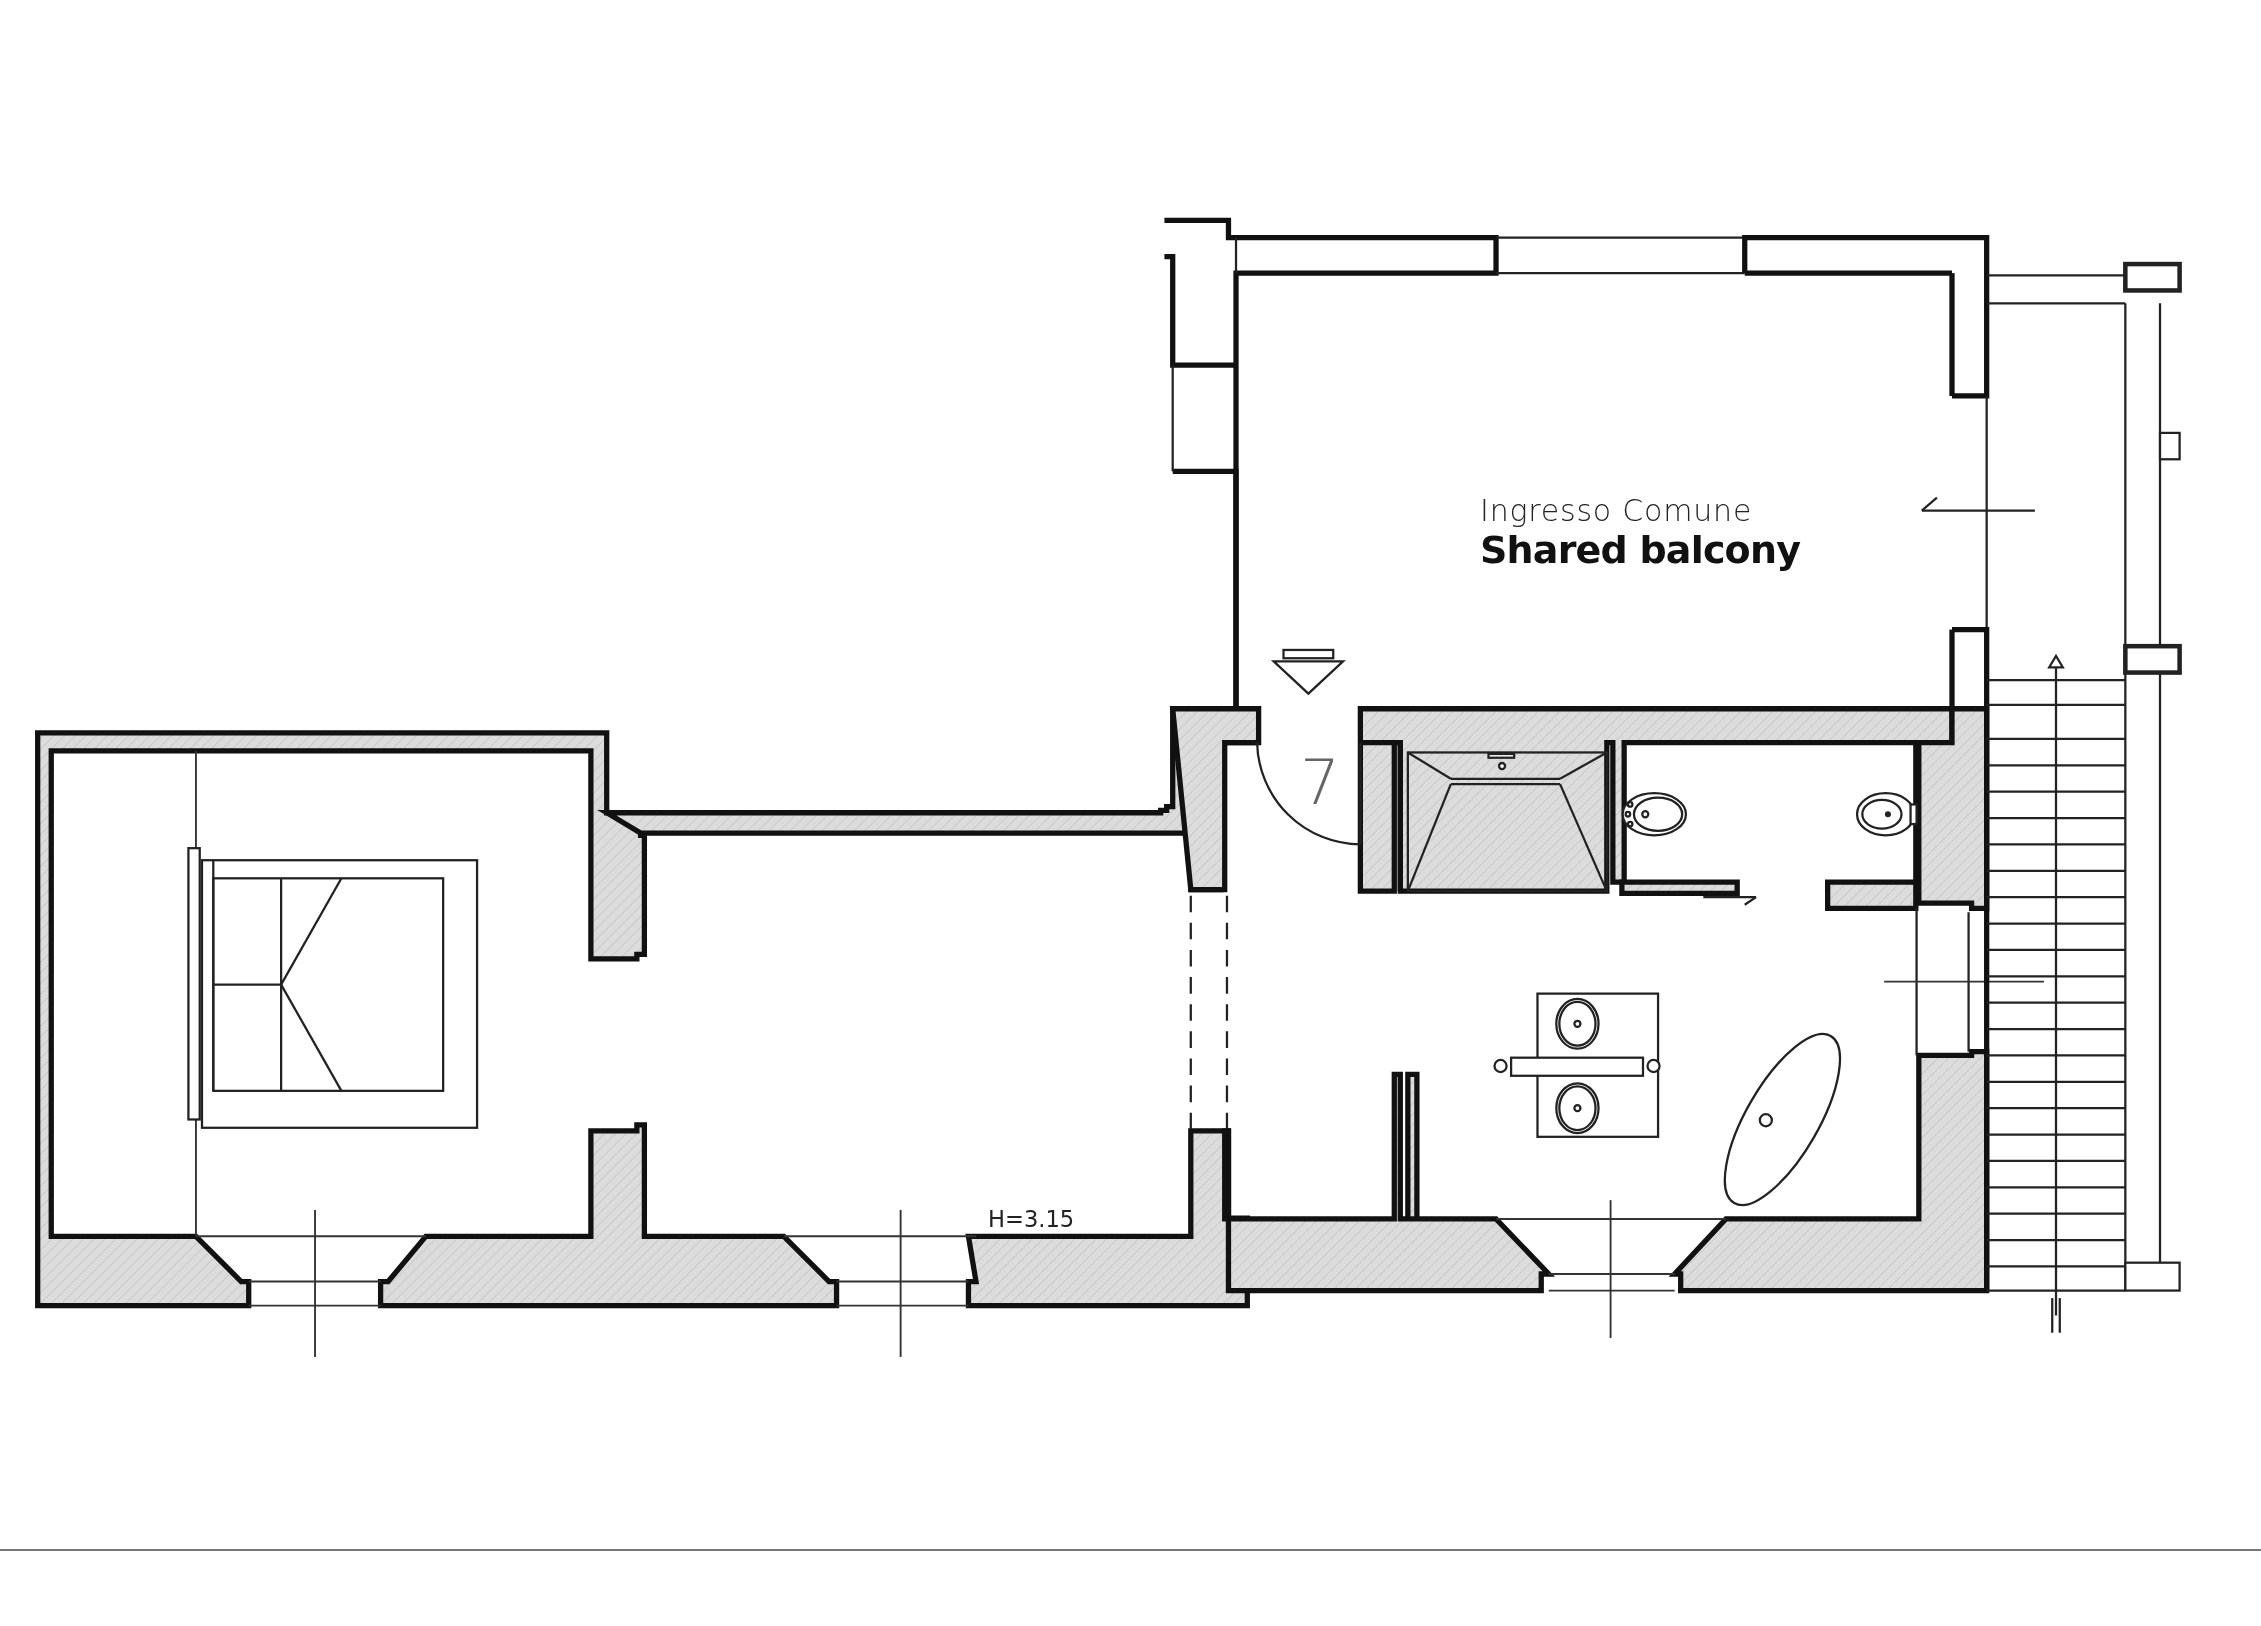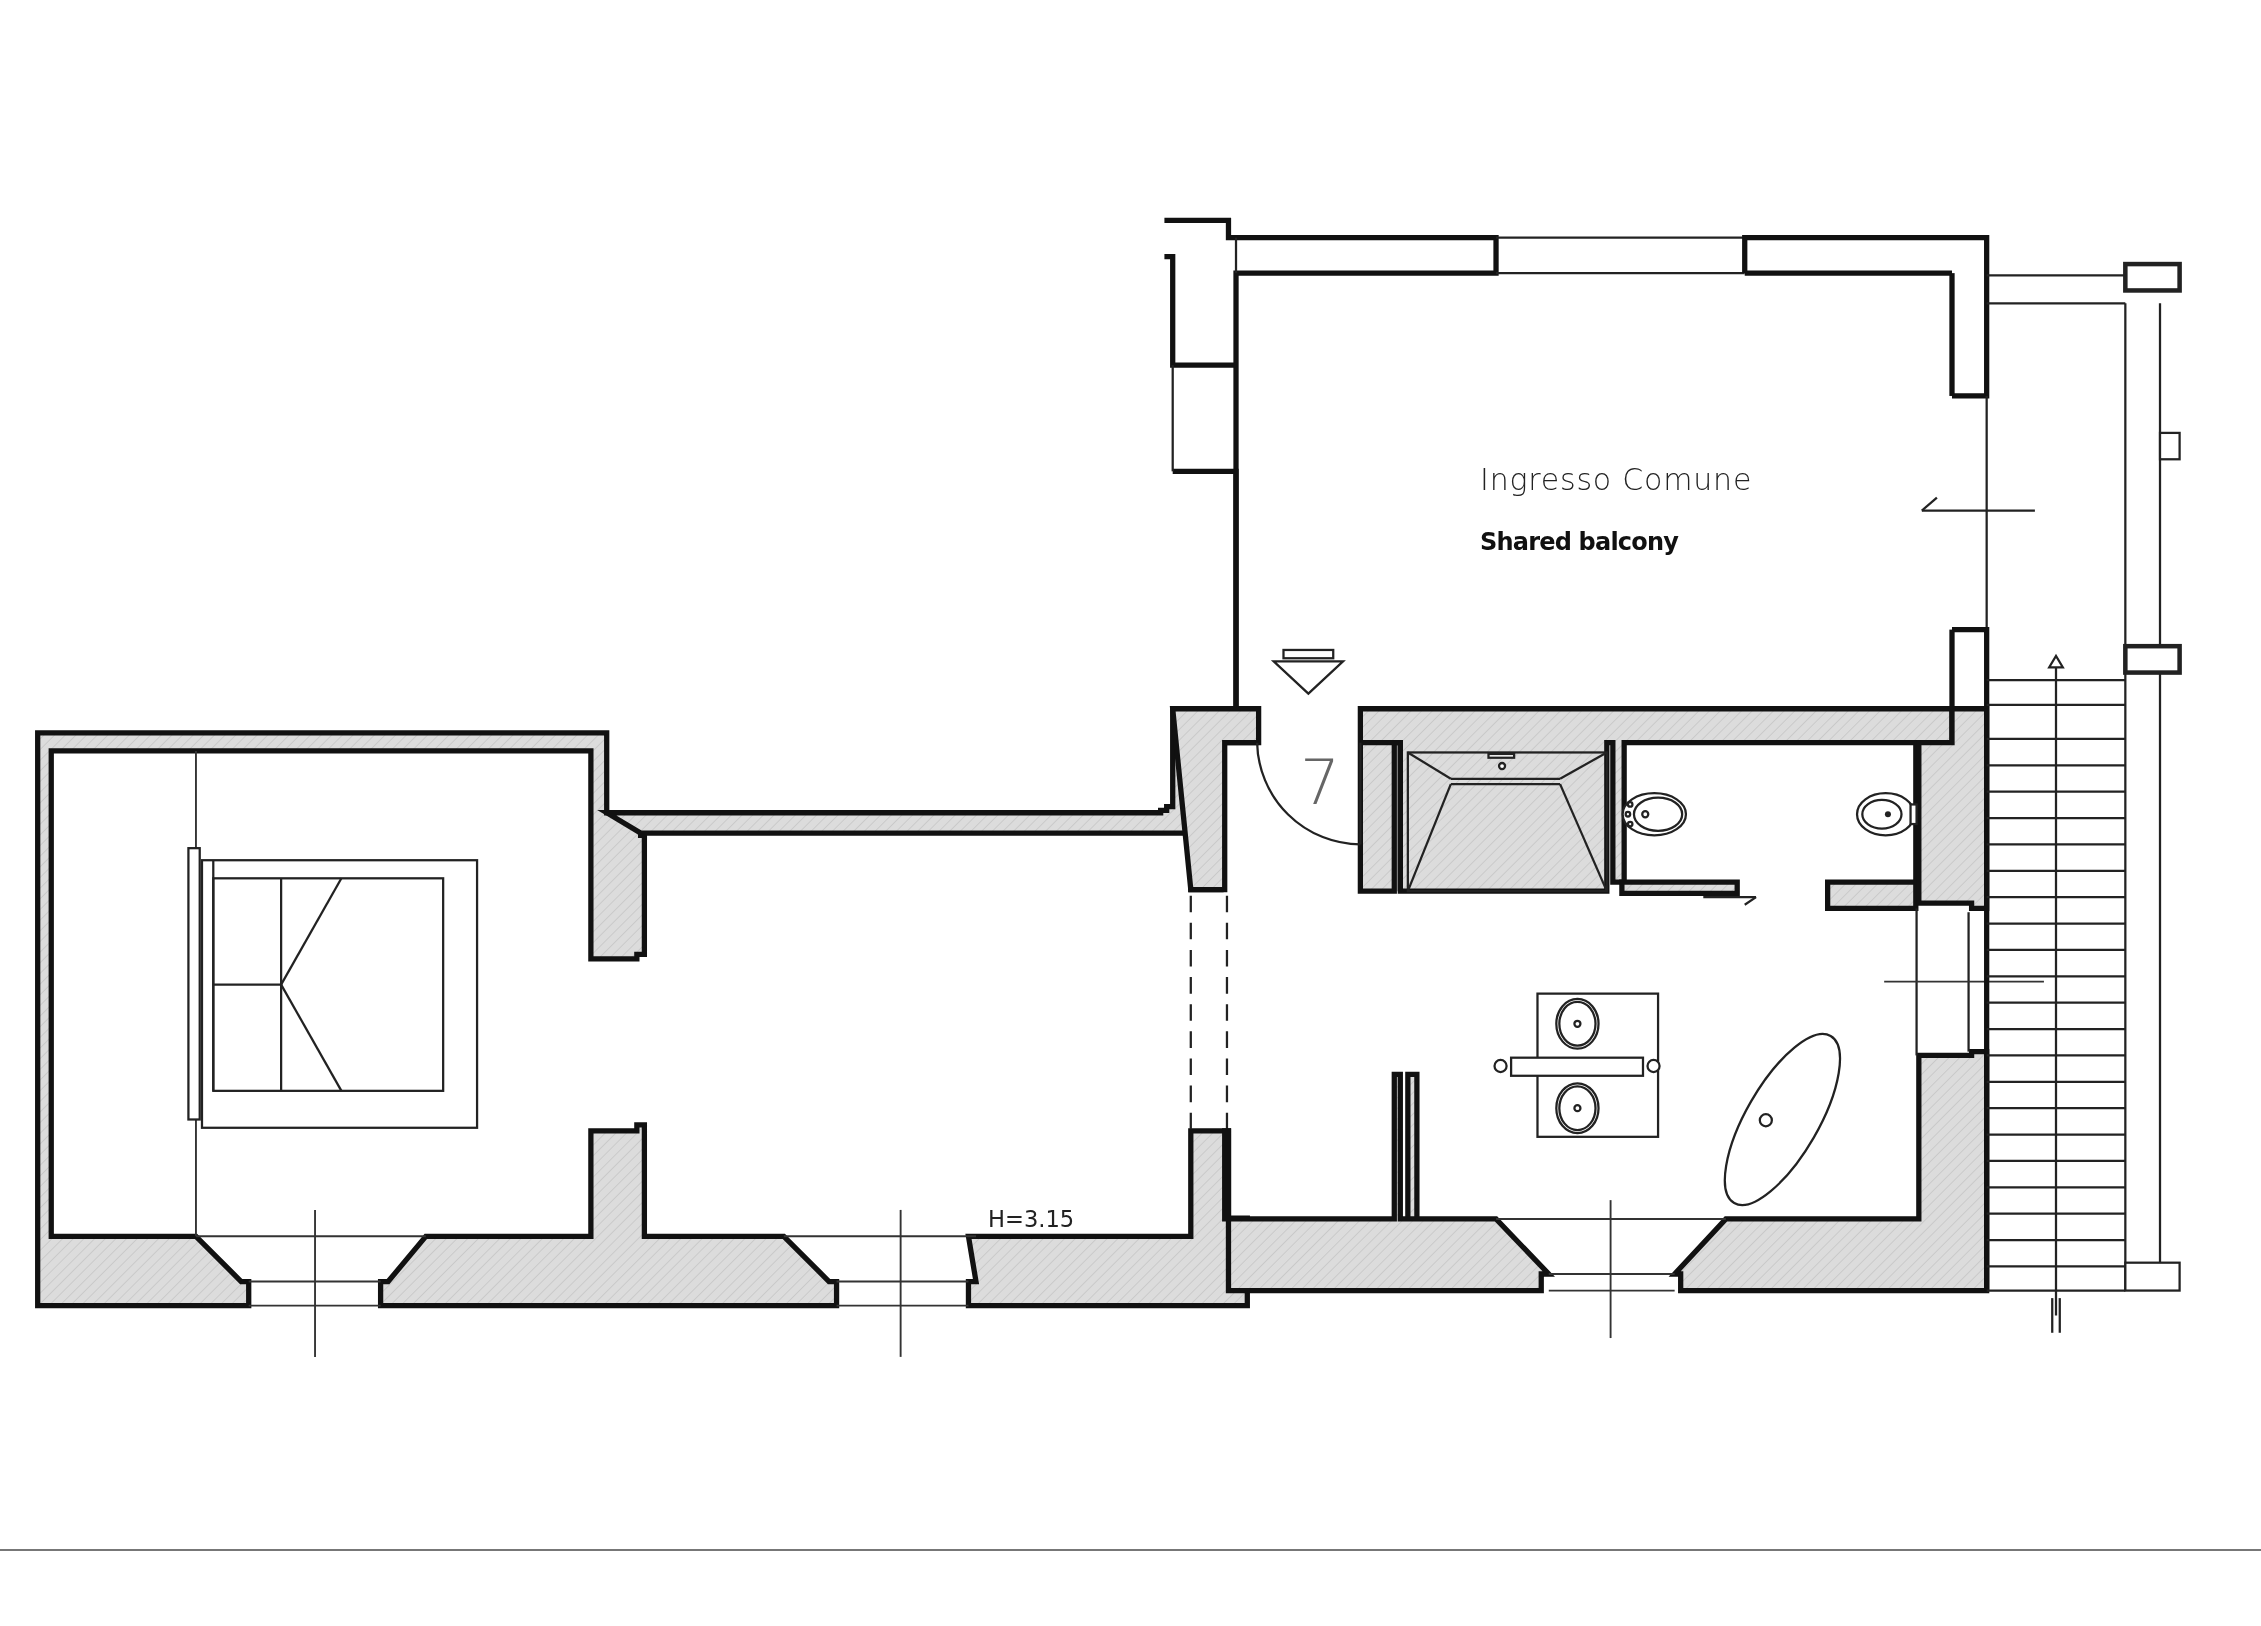--- a/index.html
+++ b/index.html
@@ -5,22 +5,22 @@
   html, body { margin: 0; padding: 0; background: #ffffff; }
   body { width: 2261px; height: 1627px; overflow: hidden; position: relative; }
   #plan { position: absolute; left: 0; top: 0; width: 2261px; height: 1627px; }
   .wall { fill: url(#hatch); stroke: #111; stroke-width: 7; stroke-linejoin: miter; }
   .thick { fill: none; stroke: #111; stroke-width: 7; }
   .thin { fill: none; stroke: #222; stroke-width: 3; }
   .hair { fill: none; stroke: #333; stroke-width: 2.5; }
   .fix { fill: #fff; stroke: #222; stroke-width: 3; }
   .dash { fill: none; stroke: #222; stroke-width: 3; stroke-dasharray: 22 14; }
   .label { position: absolute; font-family: "DejaVu Sans", sans-serif; color: #111; white-space: nowrap; }
-  .lbl-ingresso { left: 1480px; top: 462px; font-size: 30px; font-weight: 300; letter-spacing: 0.8px; color: #222; }
-  .lbl-balcony { left: 1480px; top: 528px; font-size: 24px; font-weight: bold; letter-spacing: -0.8px; text-align: right; }
+  .lbl-ingresso { left: 1480px; top: 493px; font-size: 30px; font-weight: 300; letter-spacing: 0.8px; color: #222; }
+  .lbl-balcony { left: 1480px; top: 528px; font-size: 38px; font-weight: bold; letter-spacing: -0.8px; text-align: right; }
   .lbl-height { left: 988px; top: 1206px; font-size: 22.6px; color: #222; }
   .lbl-door { left: 1300px; top: 746px; font-size: 63px; color: #666; font-weight: 300; }
   .baseline { position: absolute; left: 0; top: 1549px; width: 2261px; height: 2.3px; background: #777; }
 </style>
 </head>
 <body>
 
 <svg id="plan" viewBox="0 0 3000 2158" xmlns="http://www.w3.org/2000/svg">
   <defs>
     <pattern id="hatch" patternUnits="userSpaceOnUse" width="10" height="10" patternTransform="rotate(45)">

